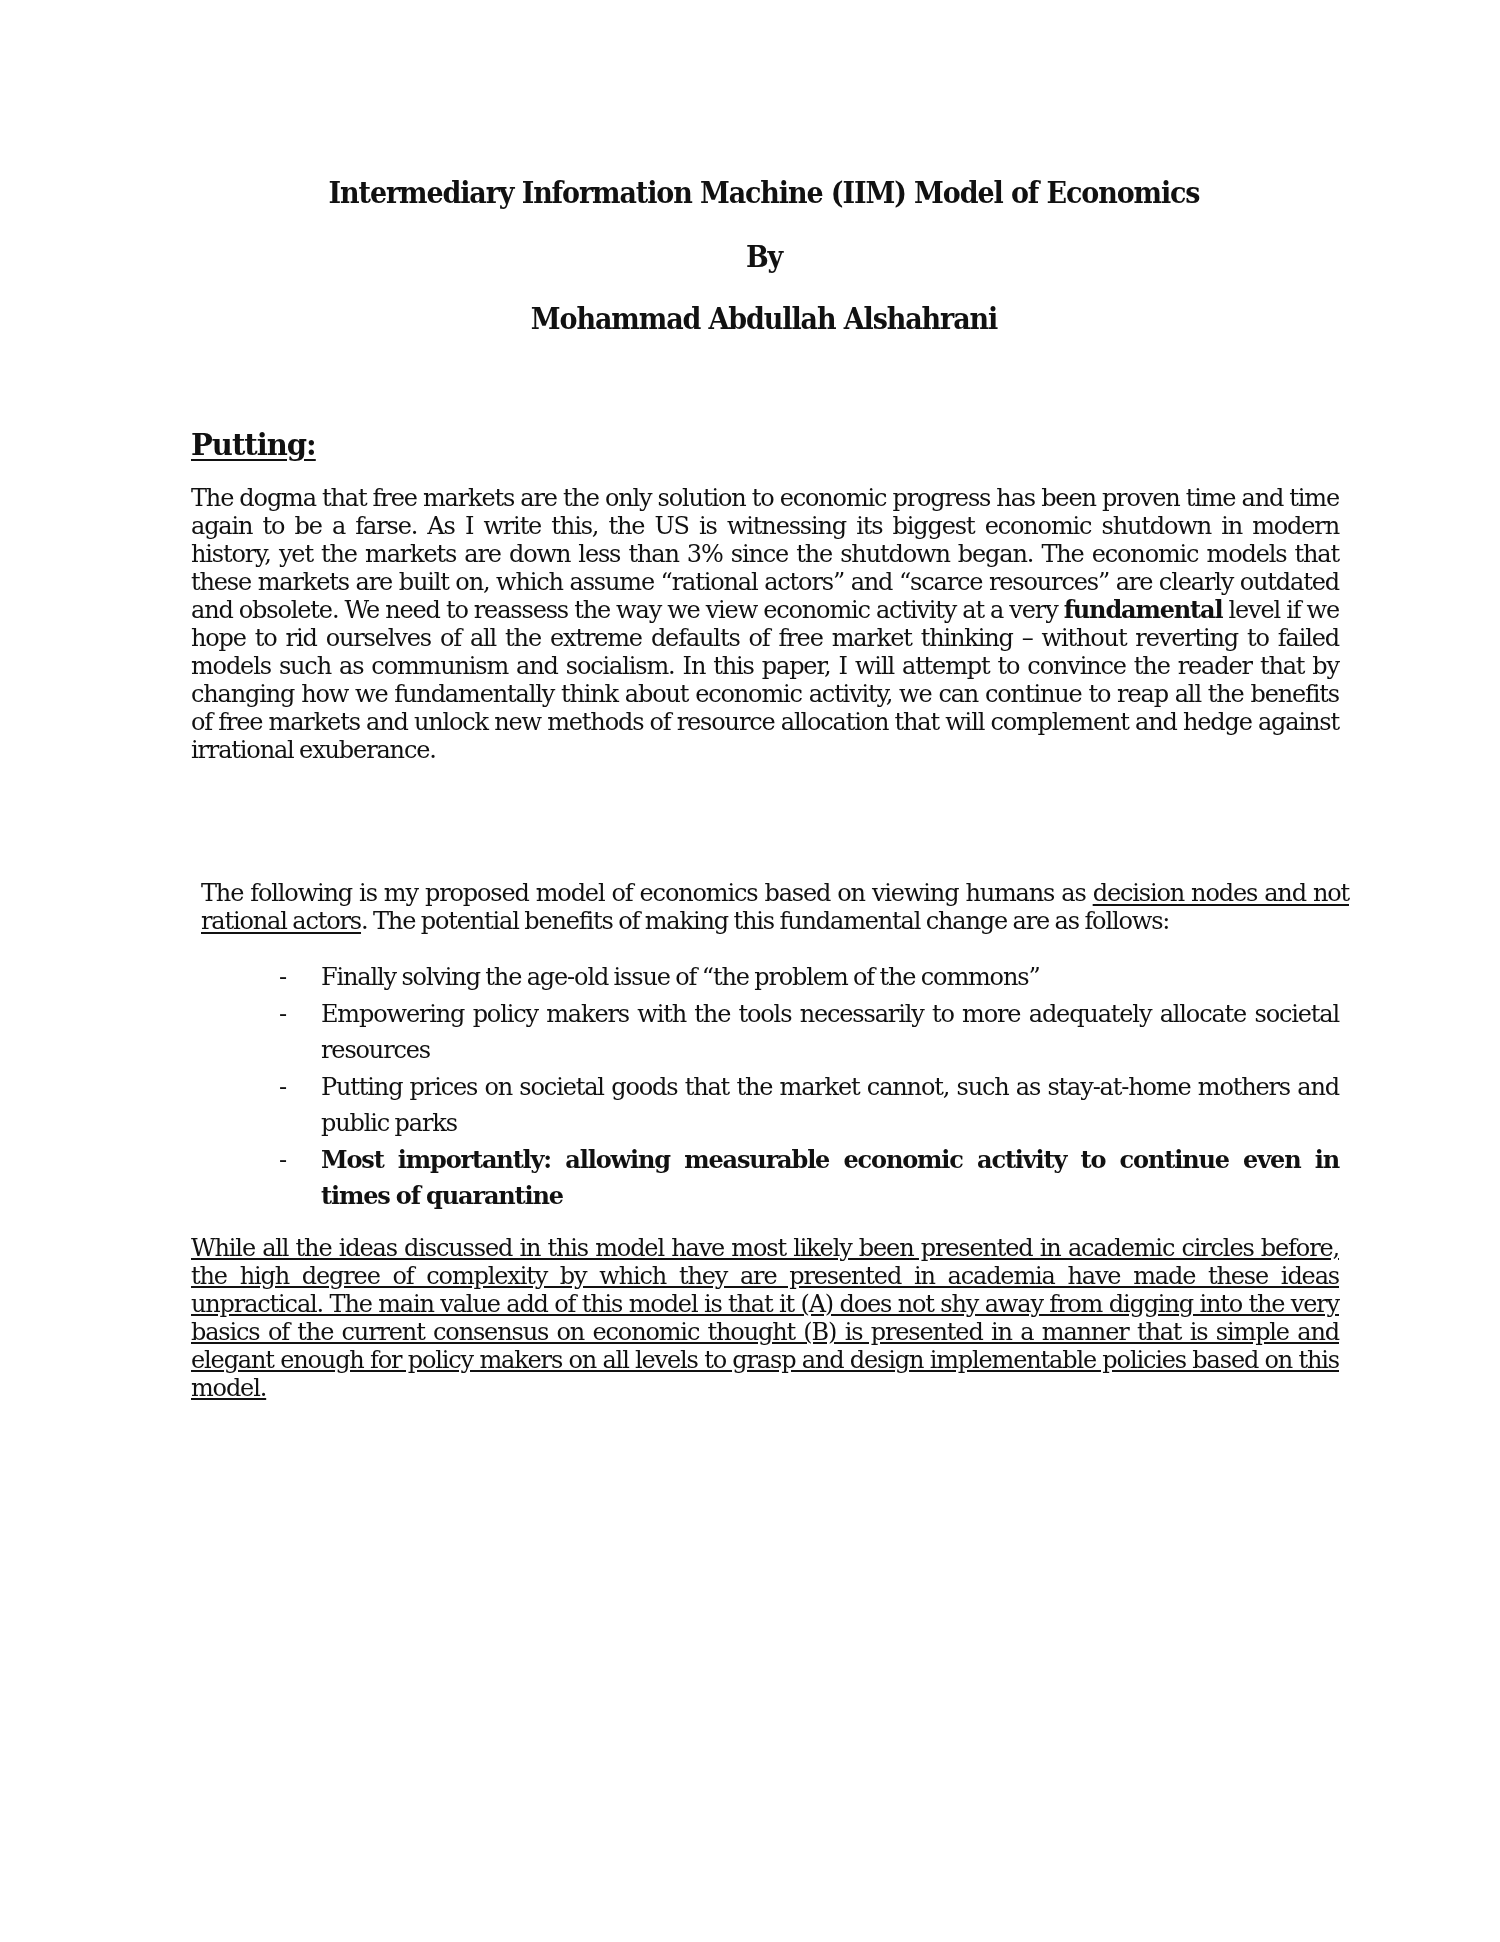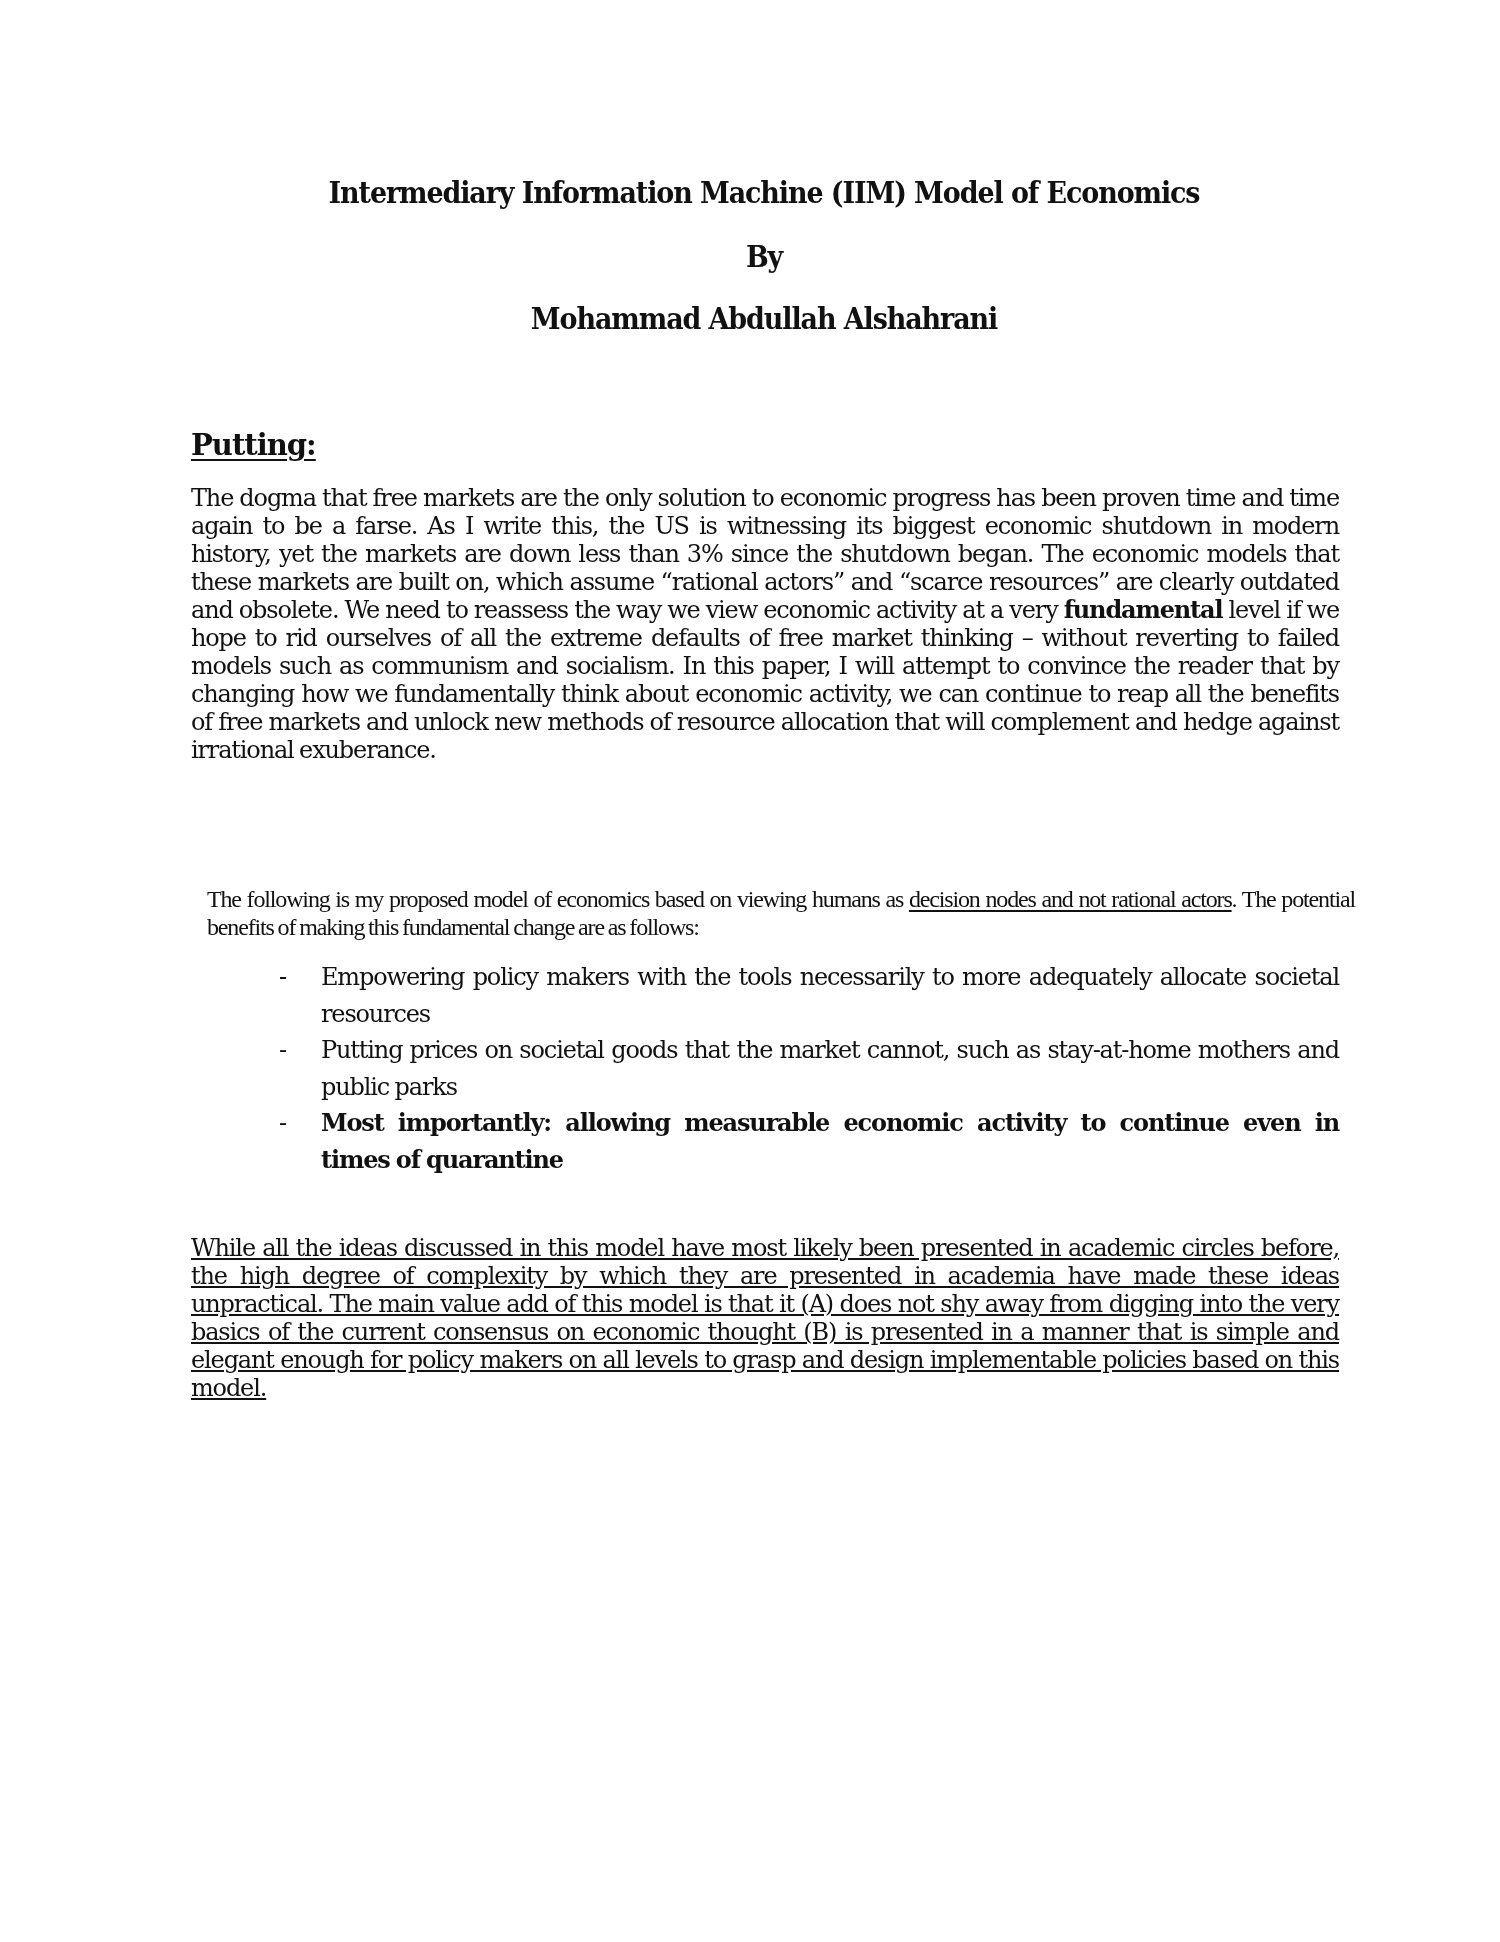--- a/index.html
+++ b/index.html
@@ -100,25 +100,26 @@
 <div class="page">
 
   <div class="title-block title-line1">Intermediary Information Machine (IIM) Model of Economics</div>
   <div class="title-block title-line2">By</div>
   <div class="title-block title-line3">Mohammad Abdullah Alshahrani</div>
 
   <div class="summary-heading">Putting:</div>
 
   <p class="body-text para1" style="margin:0;"><span>The dogma that free markets are the only solution to economic progress has been proven time and time again to be a farse. As I write this, the US is witnessing its biggest economic shutdown in modern history, yet the markets are down less than 3% since the shutdown began. The economic models that these markets are built on, which assume “rational actors” and “scarce resources” are clearly outdated and obsolete. We need to reassess the way we view economic activity at a very </span><span class="bold">fundamental</span><span> level if we hope to rid ourselves of all the extreme defaults of free market thinking – without reverting to failed models such as communism and socialism. In this paper, I will attempt to convince the reader that by changing how we fundamentally think about economic activity, we can continue to reap all the benefits of free markets and unlock new methods of resource allocation that will complement and hedge against irrational exuberance.</span></p>
 
-  <p class="body-text para2" style="margin:16px;font-family:Liberation Serif, serif;"><span>The following is my proposed model of economics based on viewing humans as </span><span class="underline">decision nodes and not rational actors</span><span>. The potential benefits of making this fundamental change are as follows:</span></p>
+  <p class="body-text para2" style="margin:10px;"><span>The following is my proposed model of economics based on viewing humans as </span><span class="underline">decision nodes and not rational actors</span><span>. The potential benefits of making this fundamental change are as follows:</span></p>
 
   <ul class="bullet-list">
     <li class="bullet-item">
       <span class="bullet-dash">-</span>
+      <span class="bullet-text">Finally solving the age-old issue of “the problem of the commons”</span>
     </li>
     <li class="bullet-item">
       <span class="bullet-dash">-</span>
       <span class="bullet-text">Empowering policy makers with the tools necessarily to more adequately allocate societal resources</span>
     </li>
     <li class="bullet-item">
       <span class="bullet-dash">-</span>
       <span class="bullet-text">Putting prices on societal goods that the market cannot, such as stay-at-home mothers and public parks</span>
     </li>
     <li class="bullet-item strong">

